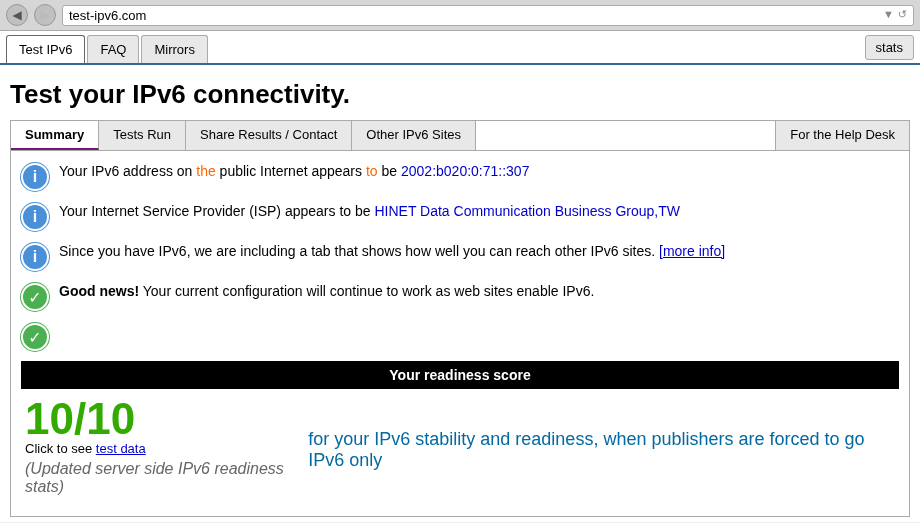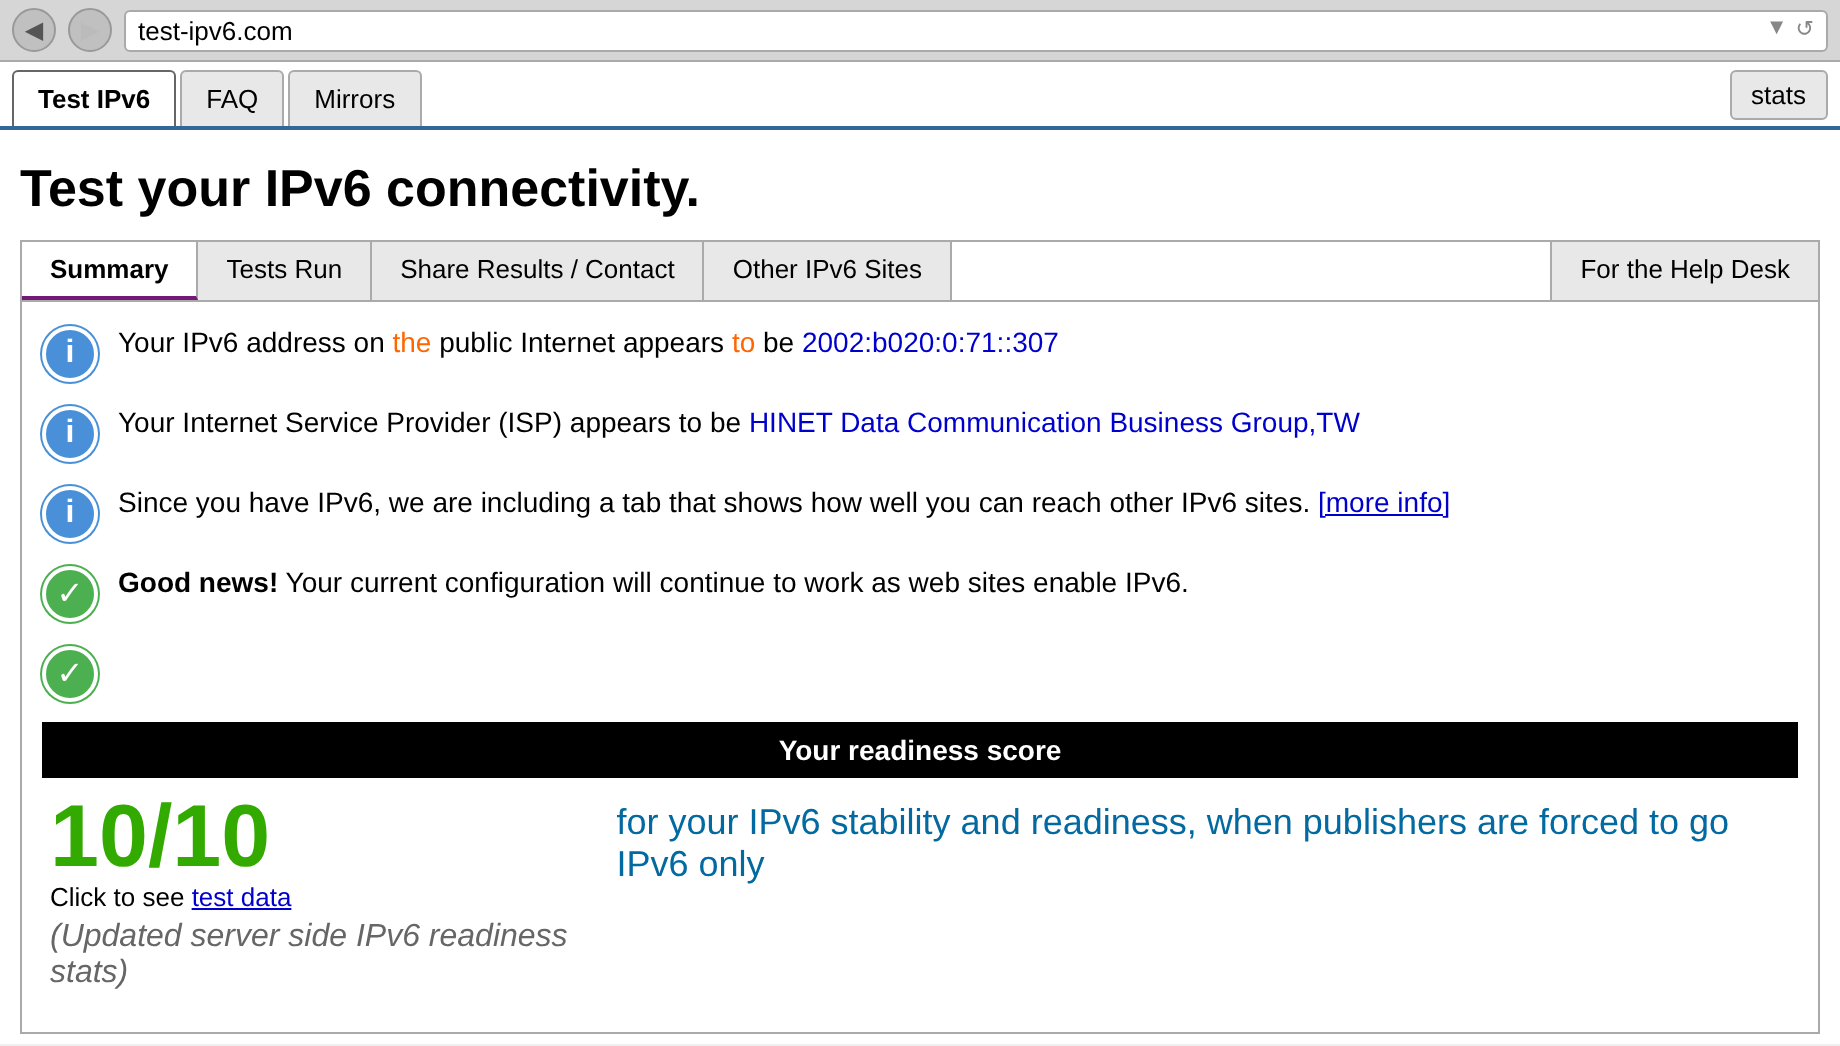--- a/index.html
+++ b/index.html
@@ -69,21 +69,21 @@
       cursor: pointer;
       font-size: 13px;
       margin-right: 2px;
       margin-top: 4px;
       border-radius: 3px 3px 0 0;
       color: #000;
     }
     .nav-tab.active {
       background: white;
       border-color: #666;
-      font-weight: bold;
+      font-weight: normal;
     }
     .nav-spacer { flex: 1; }
     .stats-btn {
       padding: 4px 10px;
       border: 1px solid #aaa;
       background: #e8e8e8;
       cursor: pointer;
       font-size: 13px;
       border-radius: 3px;
     }
@@ -180,20 +180,21 @@
       background: #000;
       color: #fff;
       text-align: center;
       padding: 6px;
       font-weight: bold;
       font-size: 14px;
       margin-top: 8px;
     }
     .score-area {
       display: flex;
+      align-items: center;
       padding: 8px 4px;
       gap: 4px;
     }
     .score-number {
       font-size: 44px;
       font-weight: bold;
       color: #33aa00;
       line-height: 1;
     }
     .score-desc {

